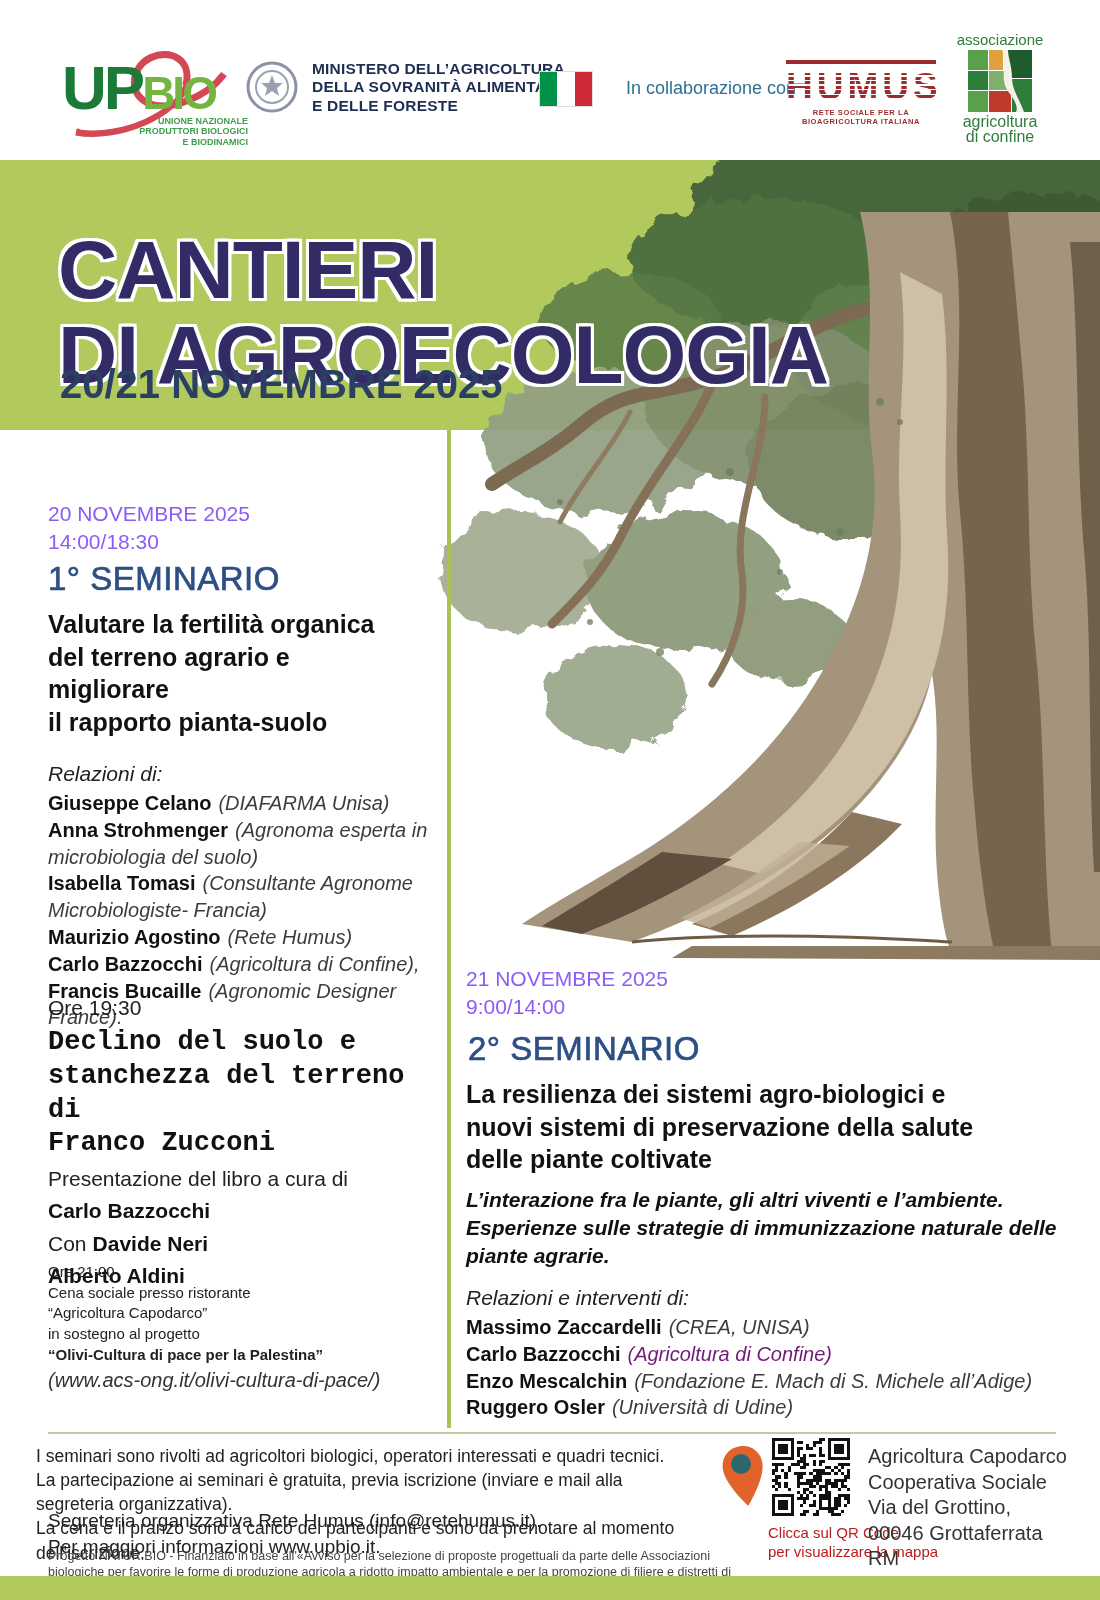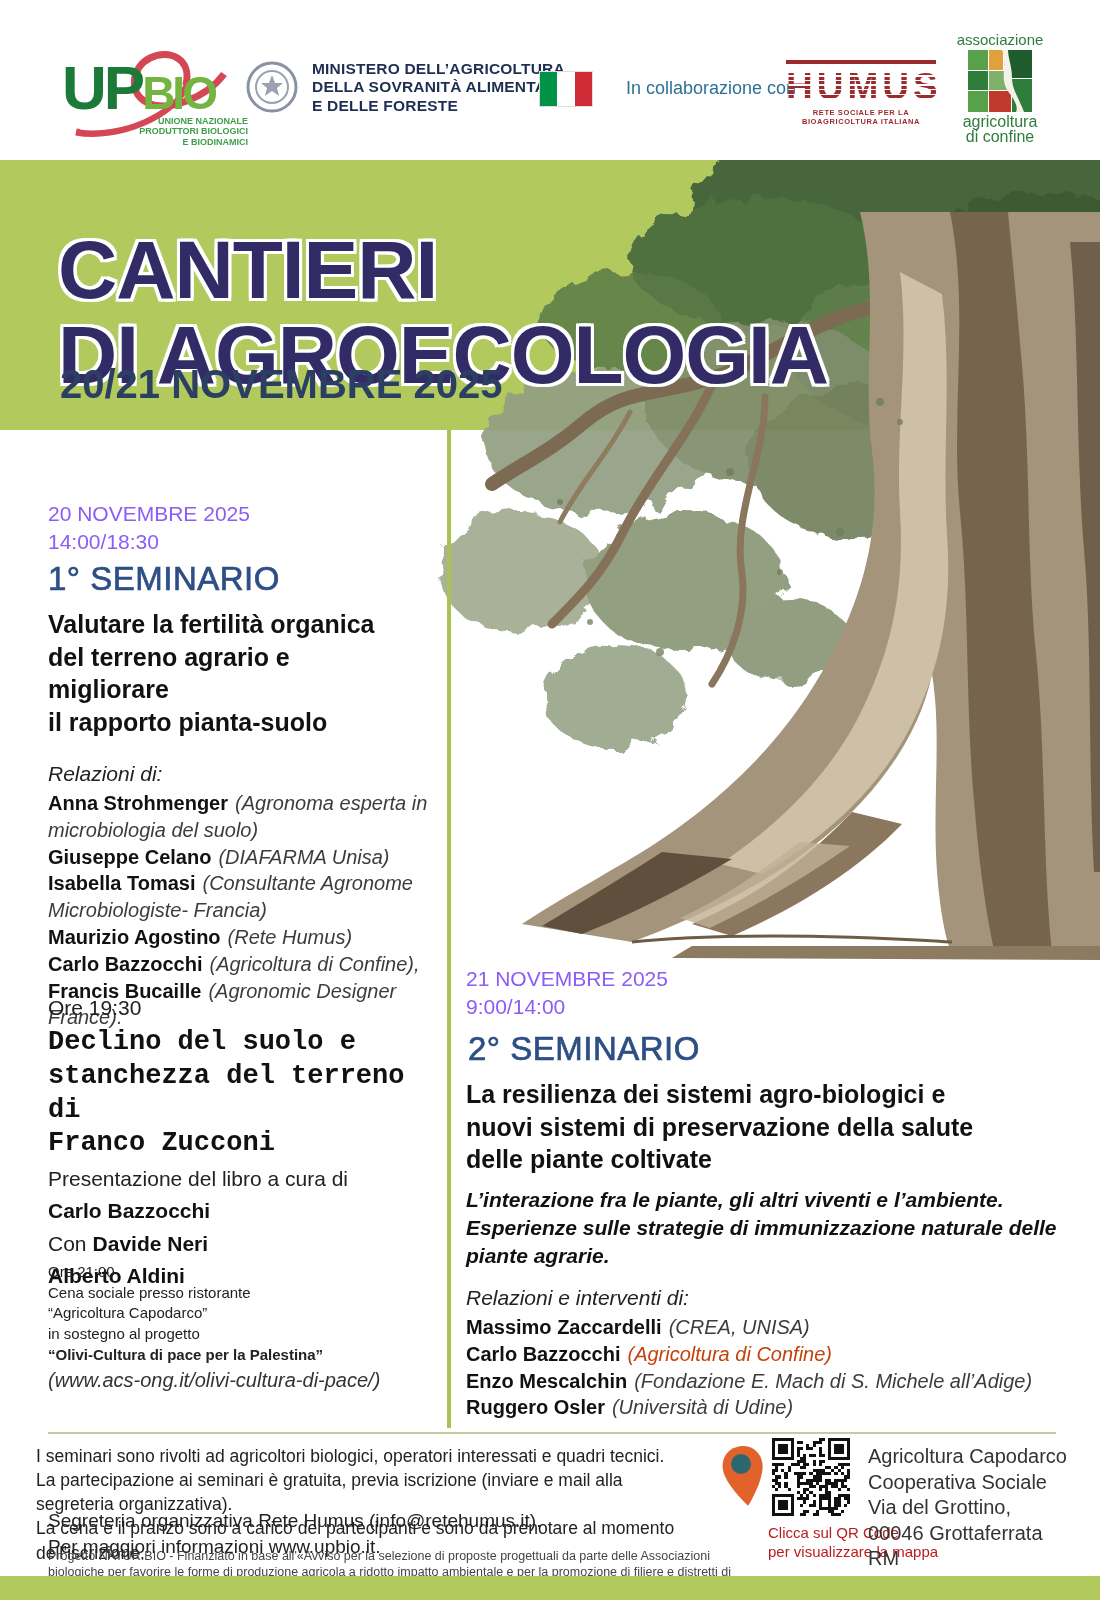--- a/index.html
+++ b/index.html
@@ -48,21 +48,21 @@
   .col-left{position:absolute;left:48px;top:0;width:402px;z-index:3;}
   .col-right{position:absolute;left:466px;top:0;width:596px;z-index:3;}
   .abs{position:absolute;left:0;}
   .meta{font-size:21px;line-height:1.35;color:#8b5cf6;white-space:pre-line;}
   .sem-h{font-size:33px;color:#2d4f85;-webkit-text-stroke:0.7px #2d4f85;letter-spacing:0.5px;font-weight:400;}
   .sem-title{font-size:25px;font-weight:700;line-height:1.3;color:#111;white-space:pre-line;}
   .sp-label{font-style:italic;font-size:21px;color:#222;margin-bottom:4px;}
   .speaker{font-size:20px;line-height:1.34;color:#222;}
   .sp-name{font-weight:700;margin-right:7px;color:#111;}
   .sp-aff{font-style:italic;color:#3c3c3c;}
-  .sp-aff.muted{color:#c2410c;}
+  .sp-aff.muted{color:#701a75;}
   .ev-time{font-size:21px;color:#222;}
   .ev-title{font-size:27px;font-weight:700;line-height:1.25;color:#111;white-space:pre-line;margin-top:6px;font-family:Liberation Mono, monospace;}
   .ev-sub{font-size:21px;line-height:1.35;color:#222;margin-top:4px;}
   .bold{font-weight:700;color:#111;}
   .din-line{font-size:15px;line-height:1.38;color:#222;}
   .din-url{font-size:20px;font-style:italic;color:#333;margin-top:4px;}
   .s2-sub{font-size:21px;font-weight:700;font-style:italic;line-height:1.34;color:#111;white-space:pre-line;margin-top:4px;}
   
   .foot-line{position:absolute;left:48px;top:1432px;width:1008px;height:2px;background:#c9c9a0;z-index:3;}
   .foot-info{position:absolute;left:36px;top:1444px;width:660px;font-size:17.5px;line-height:1.38;color:#222;z-index:3;white-space:pre-line;}
@@ -215,24 +215,24 @@
 14:00/18:30</div>
     <h2 class="abs sem-h" style="top:560px;margin:0">1° SEMINARIO</h2>
     <div class="abs sem-title" style="top:608px">Valutare la fertilità organica
 del terreno agrario e
 migliorare
 il rapporto pianta-suolo</div>
 
     <div class="abs" style="top:762px;width:402px">
       <div class="sp-label">Relazioni di:</div>
       <div class="speaker">
+        <span class="sp-name">Giuseppe Celano</span><span class="sp-aff">(DIAFARMA Unisa)</span>
+      </div>
+      <div class="speaker">
         <span class="sp-name">Anna Strohmenger</span><span class="sp-aff">(Agronoma esperta in microbiologia del suolo)</span>
-      </div>
-      <div class="speaker">
-        <span class="sp-name">Giuseppe Celano</span><span class="sp-aff">(DIAFARMA Unisa)</span>
       </div>
       <div class="speaker">
         <span class="sp-name">Isabella Tomasi</span><span class="sp-aff">(Consultante Agronome Microbiologiste- Francia)</span>
       </div>
       <div class="speaker">
         <span class="sp-name">Maurizio Agostino</span><span class="sp-aff">(Rete Humus)</span>
       </div>
       <div class="speaker">
         <span class="sp-name">Carlo Bazzocchi</span><span class="sp-aff">(Agricoltura di Confine),</span>
       </div>

